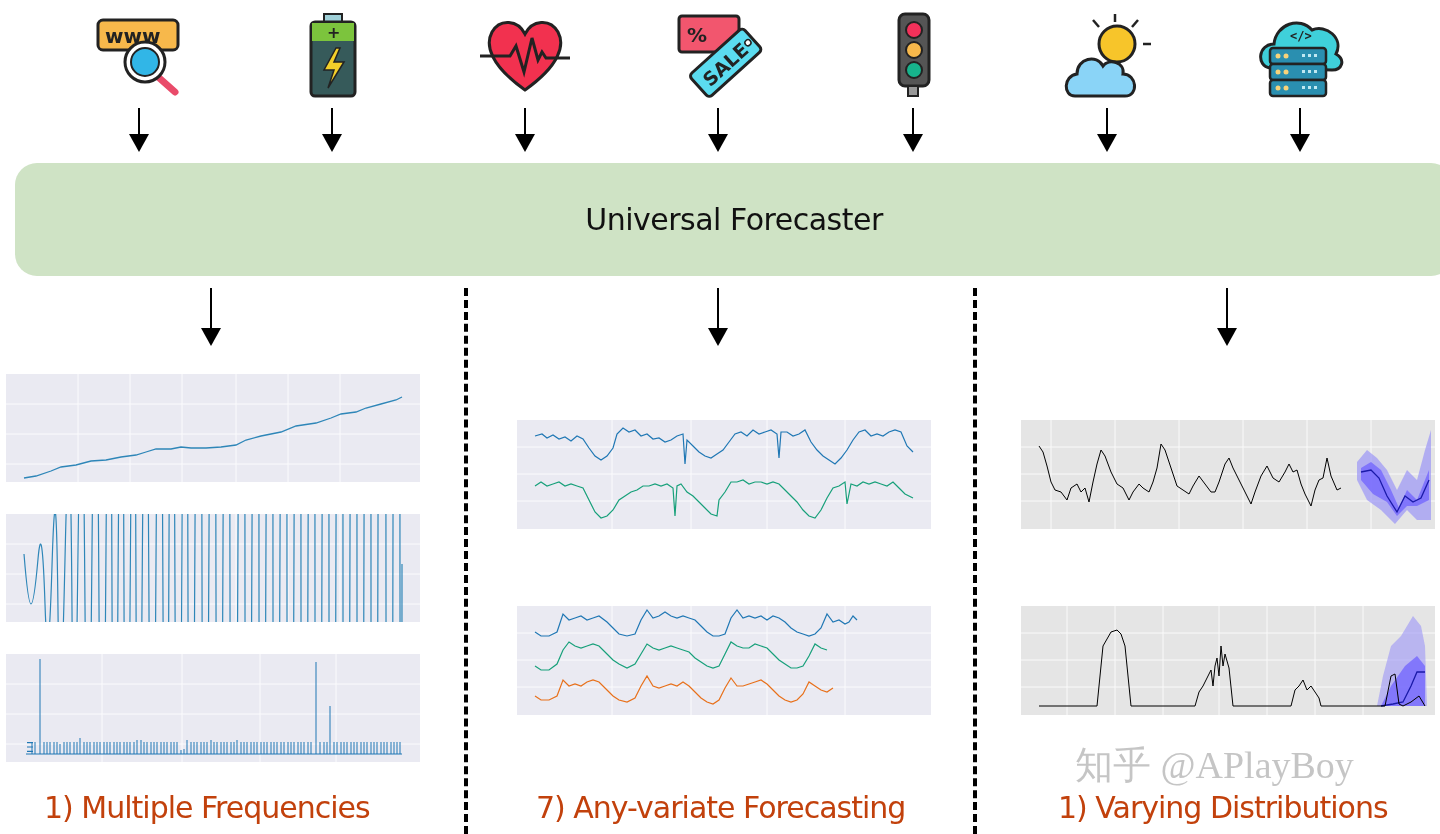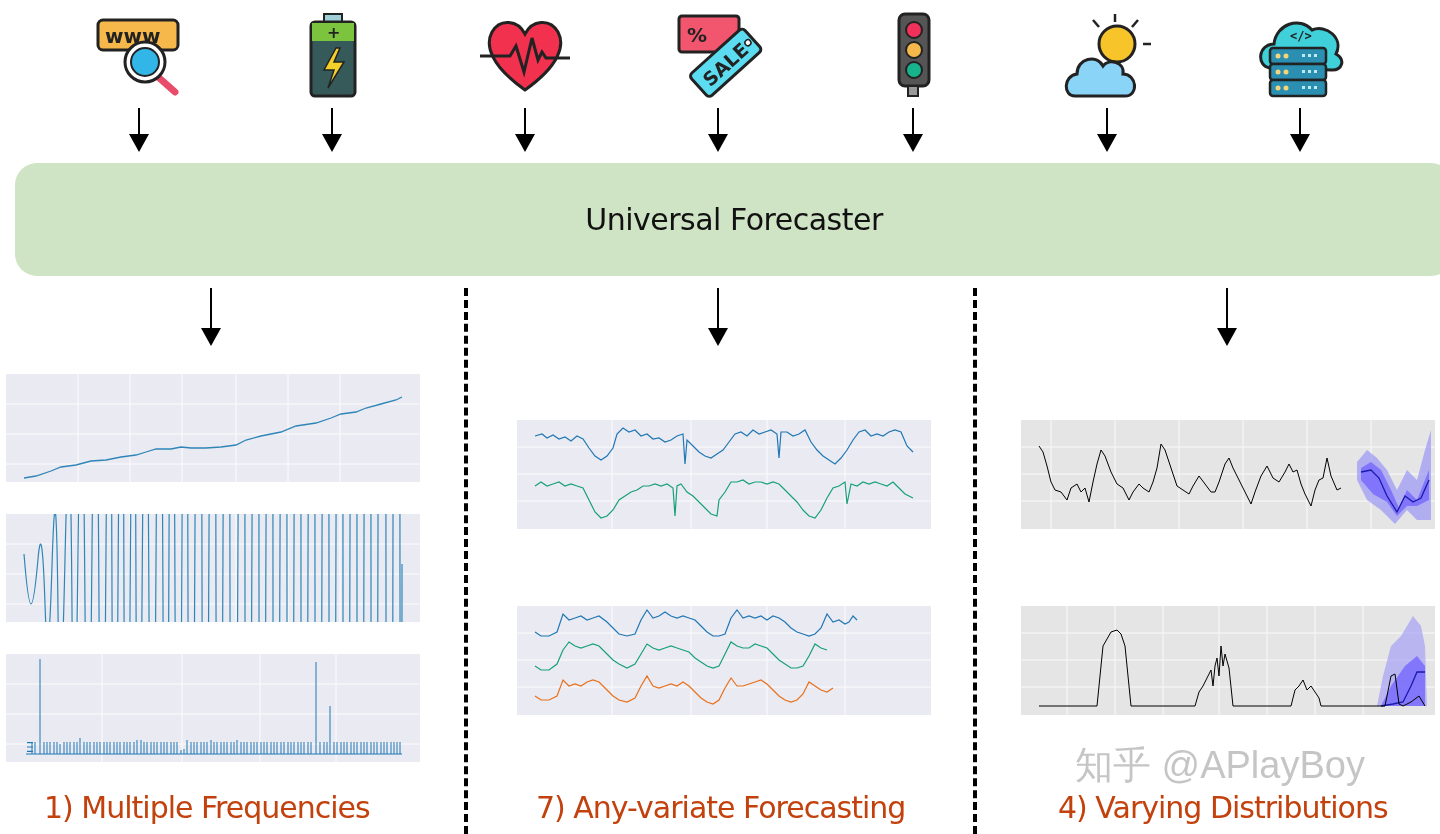--- a/index.html
+++ b/index.html
@@ -12,21 +12,21 @@
   .top-arrow .shaft { height:28px; }
   .mid-arrow { top:288px; height:58px; }
   .mid-arrow .shaft { height:42px; }
   .forecaster { position:absolute; left:15px; top:163px; width:1438px; height:113px; background:#cfe3c5; border-radius:22px; display:flex; align-items:center; justify-content:center; }
   .forecaster span { font-family:"DejaVu Sans", sans-serif; font-size:30px; color:#111; letter-spacing:-0.5px; }
   .divider { position:absolute; top:288px; width:0; height:546px; border-left:4px dashed #000; }
   .plot { position:absolute; background:#eaeaf2; }
   .plot.grey { background:#e5e5e5; }
   .plot svg { position:absolute; left:0; top:0; width:100%; height:100%; }
   .caption { position:absolute; top:790px; font-family:"DejaVu Sans", sans-serif; font-size:30px; color:#c2410c; white-space:nowrap; letter-spacing:-1px; }
-  .watermark { position:absolute; left:1075px; top:740px; font-family:Liberation Sans, sans-serif; font-size:38px; color:rgba(150,150,150,0.55); white-space:nowrap; }
+  .watermark { position:absolute; left:1075px; top:740px; font-family:Liberation Serif, serif; font-size:38px; color:rgba(150,150,150,0.55); white-space:nowrap; }
 </style>
 </head>
 <body>
 
 <div class="icon" style="left:95px;text-decoration:underline;">
   <svg viewBox="0 0 90 90" width="90" height="90">
     <rect x="3" y="10" width="80" height="30" rx="5" fill="#f7b84b" stroke="#222" stroke-width="3"></rect>
     <text x="10" y="33" font-family="DejaVu Sans, sans-serif" font-size="20" font-weight="bold" fill="#222">www</text>
     <line x1="62" y1="66" x2="80" y2="82" stroke="#e94b6a" stroke-width="7" stroke-linecap="round"></line>
     <circle cx="50" cy="52" r="20" fill="#fff" stroke="#222" stroke-width="3"></circle>
@@ -279,15 +279,15 @@
       </g>
     <path d="M356,100 L362,70 L370,40 L380,30 L392,10 L400,20 L404,40 L406,100 Z" fill="#9b95f7" opacity="0.6"></path>
     <path d="M360,100 L370,80 L384,60 L396,50 L404,60 L404,100 Z" fill="#6b5cff" opacity="0.7"></path>
     <polyline fill="none" stroke="#1a1aa8" stroke-width="1.3" points="360,100 372,98 382,96 390,80 396,66 404,66"></polyline>
     <polyline fill="none" stroke="#000" stroke-width="1" points="18,100 76,100 82,40 90,26 96,24 100,28 104,40 110,100 174,100 178,86 182,80 186,72 190,64 192,80 194,60 196,52 198,70 200,40 202,60 204,48 208,62 212,100 270,100 274,84 278,80 282,74 286,84 290,80 294,86 298,92 300,100 354,100 364,100 370,70 374,68 378,98 382,100 390,96 398,90 404,100"></polyline>
   </svg>
 </div>
 
 <div class="caption" style="left:44px;">1) Multiple Frequencies</div>
 <div class="caption" style="left:536px;">7) Any-variate Forecasting</div>
-<div class="caption" style="left:1058px;">4) Varying Distributions</div>
+<div class="caption" style="left:1058px;">1) Varying Distributions</div>
 
 <div class="watermark">知乎 @APlayBoy</div>
 
 </body></html>

